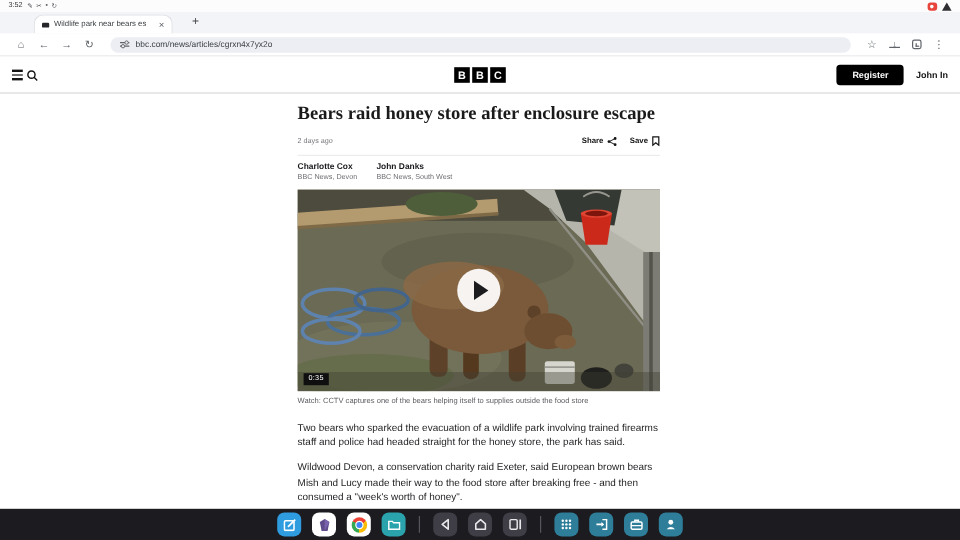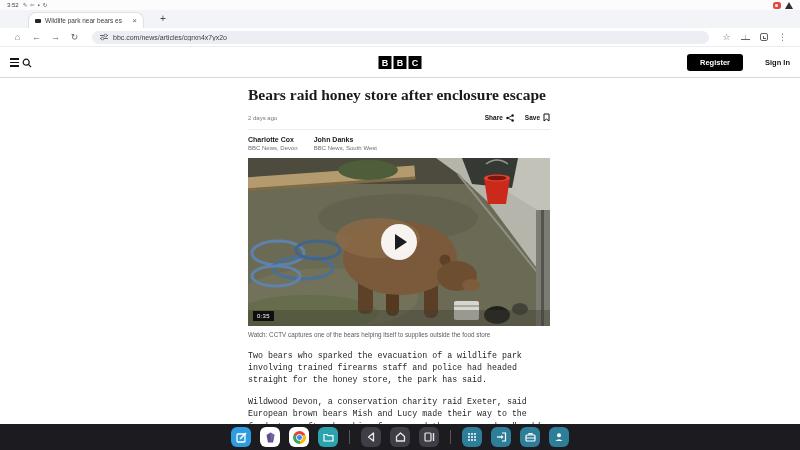--- a/index.html
+++ b/index.html
@@ -40,21 +40,21 @@
 
   
   .bbc-header { position:absolute; top:48px; left:0; right:0; height:30px; background:#fff;
     border-bottom:1px solid #d9d9db; display:flex; align-items:center; padding:0 10px; }
   .menu-search { display:flex; align-items:center; gap:3px; }
   .hamburger { display:flex; flex-direction:column; gap:2px; }
   .hamburger span { display:block; width:9px; height:1.5px; background:#141414; }
   .bbc-logo { position:absolute; left:50%; transform:translateX(-50%); display:flex; gap:2px; }
   .bbc-block { width:13px; height:13px; background:var(--bbc-black,#000); color:#fff; font-weight:bold;
     font-size:9px; display:flex; align-items:center; justify-content:center; }
-  .header-right { margin-left:auto; display:flex; align-items:center; gap:22px; }
+  .header-right { margin-left:auto; display:flex; align-items:center; gap:10px; }
   .register-btn { background:var(--bbc-black,#000); color:#fff; font-size:7.5px; font-weight:bold;
     padding:4px 13px; border-radius:3px; }
   .signin-link { font-size:7.5px; font-weight:bold; color:#141414; }
 
   
   .article { position:absolute; left:248px; top:86px; width:302px; }
   .headline { font-family:"Liberation Serif", serif; font-weight:600; font-size:15.5px; line-height:1.18;
     color:#1a1a1a; margin-bottom:9px; }
   .meta-row { display:flex; align-items:center; margin-bottom:7px; }
   .timestamp { font-size:6px; color:#77777d; }
@@ -64,21 +64,21 @@
   .author-name { font-size:7px; font-weight:bold; color:#19191c; line-height:1.4; }
   .author-role { font-size:6px; color:#6f6f74; }
   .video-wrap { position:relative; width:302px; height:168px; background:#6b6a54; overflow:hidden; }
   .play-btn { position:absolute; left:50%; top:50%; transform:translate(-50%,-50%);
     width:36px; height:36px; border-radius:50%; background:rgba(255,255,255,0.92);
     display:flex; align-items:center; justify-content:center; }
   .play-tri { width:0; height:0; border-left:12px solid #1c1c1e; border-top:8px solid transparent; border-bottom:8px solid transparent; margin-left:3px; }
   .duration-badge { position:absolute; left:5px; bottom:5px; background:#0f0f10; color:#fff;
     font-size:6px; padding:2px 4px; letter-spacing:.3px; }
   .caption { font-size:6.3px; color:#5c5c61; line-height:1.35; margin:5px 0 10px; }
-  .body-para { font-family:Liberation Mono, monospace; font-size:8.3px; line-height:1.5; color:#1f1f23; margin-bottom:9px; }
+  .body-para { font-family:Liberation Sans, sans-serif; font-size:8.3px; line-height:1.5; color:#1f1f23; margin-bottom:9px; }
 
   
   .taskbar { position:absolute; left:0; right:0; bottom:0; height:26px; background:var(--taskbar-bg,#1c1b20);
     display:flex; align-items:center; justify-content:center; gap:9px; z-index:10; }
   .tb-btn { width:20px; height:20px; border-radius:6px; display:flex; align-items:center; justify-content:center; flex:0 0 auto; }
   .tb-nav { background:var(--nav-button-bg,#3f3e46); }
   .tb-action { background:var(--action-button-bg,#2e7e99); }
   .tb-sep { width:1px; height:14px; background:#56555d; margin:0 2px; }
   .chrome-outer { width:13px; height:13px; border-radius:50%; position:relative;
     background:conic-gradient(from 300deg, var(--chrome-red,#ea4335) 0 120deg, var(--chrome-yellow,#fbbc05) 120deg 240deg, var(--chrome-green,#34a853) 240deg 360deg); }
@@ -144,21 +144,21 @@
       <line x1="6.4" y1="6.4" x2="9" y2="9" stroke="#141414" stroke-width="1.2"></line>
     </svg>
   </div>
   <div class="bbc-logo">
     <span class="bbc-block">B</span>
     <span class="bbc-block">B</span>
     <span class="bbc-block">C</span>
   </div>
   <div class="header-right">
     <span class="register-btn">Register</span>
-    <span class="signin-link">Sign In</span>
+    <span class="signin-link">John In</span>
   </div>
 </div>
 
 <div class="article">
   <h1 class="headline">Bears raid honey store after enclosure escape</h1>
 
   <div class="meta-row">
     <span class="timestamp">2 days ago</span>
     <div class="meta-actions">
       <span class="meta-action">

